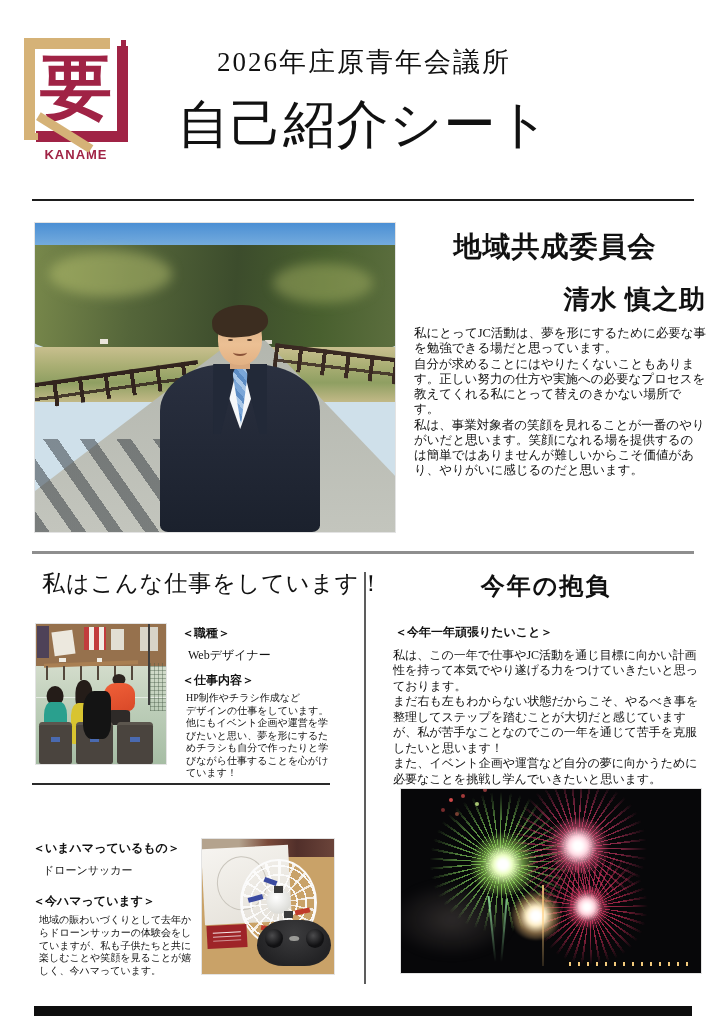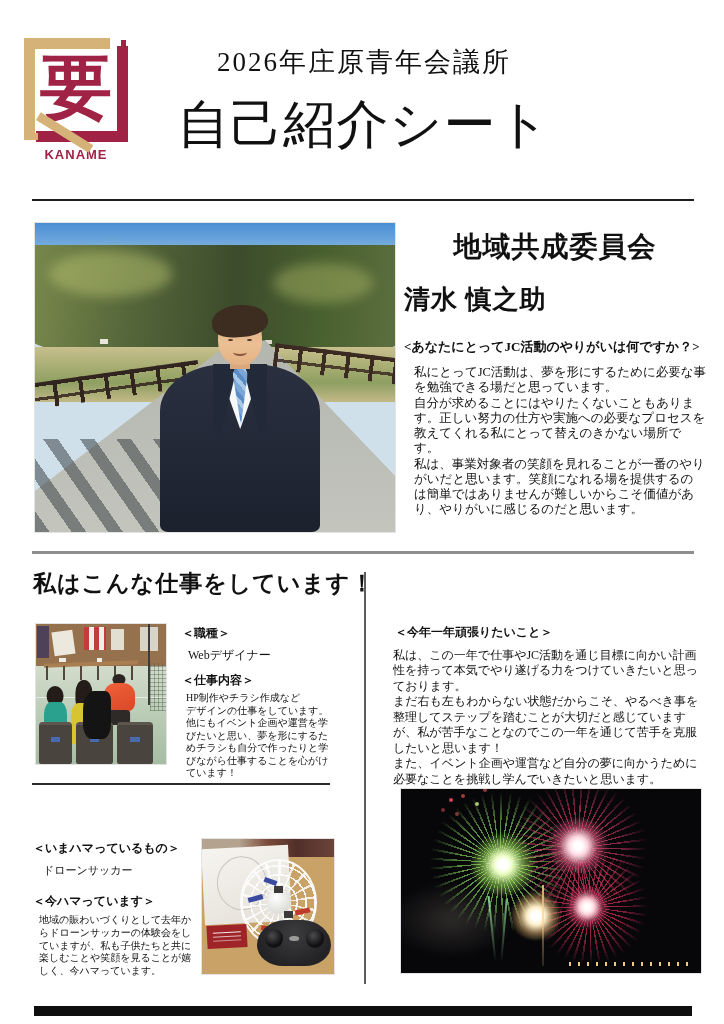--- a/index.html
+++ b/index.html
@@ -37,21 +37,21 @@
   
   .small-label { font-size:12px; font-weight:bold; }
   .pre { white-space:pre-line; }
   .photo { border:1px solid #e3e3e3; overflow:hidden; position:absolute; }
   .photo * { position:absolute; }
 
   
   .profile-info { position:absolute; left:404px; top:206px; width:302px; }
   .lom-label { font-size:13px; margin-left:12px; }
   .committee { font-size:28px; font-weight:bold; text-align:center; margin-top:22px; letter-spacing:1px; }
-  .person-name { font-size:26px; font-weight:bold; text-align:left; margin-top:16px; letter-spacing:1px; }
+  .person-name { font-size:26px; font-weight:bold; text-align:right; margin-top:16px; letter-spacing:1px; }
   .question { font-size:13px; font-weight:bold; margin-top:21px; }
   .answer { font-size:12.5px; line-height:1.22; margin-top:9px; padding-left:10px; }
 
   
   .profile-photo { left:34px; top:222px; width:362px; height:311px; background:#cfe0ea; }
   .bp-sky { left:0; right:0; top:0; height:24%; background:linear-gradient(180deg,#4b8fd4 0%,#74abdd 30%,#b5d1e6 70%,#dce6ea 100%); }
   .bp-mtns { left:-2%; right:-2%; top:7%; height:37%;
              background:linear-gradient(95deg,#7a8a4c 0%,#55663a 28%,#3c4c2c 55%,#49602f 78%,#5e7040 100%);
              border-radius:0 0 45% 35% / 0 0 16% 20%; }
   .bp-mtn-light1 { left:4%; top:9%; width:34%; height:15%; background:rgba(196,205,118,.45); border-radius:50%; filter:blur(6px); }
@@ -87,21 +87,21 @@
   .man-face { left:50%; top:16px; width:44px; height:52px; transform:translateX(-50%);
               background:linear-gradient(180deg,#d3a87f 0%,#ecc094 60%,#e2b183 100%); border-radius:46%; }
   .man-eye-l { left:50%; top:42px; width:5px; height:2px; margin-left:-12px; background:#4a3324; border-radius:50%; }
   .man-eye-r { left:50%; top:42px; width:5px; height:2px; margin-left:7px; background:#4a3324; border-radius:50%; }
   .man-smile { left:50%; top:52px; width:14px; height:7px; transform:translateX(-50%);
                border-bottom:2px solid #8a5238; border-radius:50%; }
   .man-hair { left:50%; top:8px; width:56px; height:32px; transform:translateX(-50%) rotate(-4deg);
               background:#3c2d20; border-radius:52% 52% 46% 40%; }
 
   
-  .work-heading { position:absolute; left:33px; top:568px; font-size:23px; font-weight:bold; letter-spacing:1px; }
+  .work-heading { position:absolute; left:42px; top:568px; font-size:23px; font-weight:normal; letter-spacing:1px; }
   .work-text { position:absolute; left:182px; top:625px; width:150px;font-family:Liberation Serif, serif; }
   .work-job { font-size:12px; margin:5px 0 0 6px; }
   .work-label2 { margin-top:8px; }
   .work-detail { font-size:10px; line-height:1.25; margin-top:3px; padding-left:4px; }
 
   
   .work-photo { left:35px; top:623px; width:132px; height:142px; background:#b6c9b4; }
   .gp-wall { left:0; right:0; top:0; height:30%; background:#96714d; }
   .gp-banner { left:1%; top:4%; width:9%; height:76%; background:#4e4258; }
   .gp-screen { left:13%; top:16%; width:16%; height:58%; background:#ece8de; transform:rotate(-8deg); }
@@ -265,21 +265,20 @@
       <div class="man-eye-l"></div>
       <div class="man-eye-r"></div>
       <div class="man-smile"></div>
       <div class="man-hair"></div>
     </div>
   </div>
 
   <div class="profile-info">
     <div class="committee">地域共成委員会</div>
     <div class="person-name">清水 慎之助</div>
-    <div class="question">&lt;あなたにとってJC活動のやりがいは何ですか？&gt;</div>
     <div class="answer pre">私にとってJC活動は、夢を形にするために必要な事を勉強できる場だと思っています。
 自分が求めることにはやりたくないこともあります。正しい努力の仕方や実施への必要なプロセスを教えてくれる私にとって替えのきかない場所です。
 私は、事業対象者の笑顔を見れることが一番のやりがいだと思います。笑顔になれる場を提供するのは簡単ではありませんが難しいからこそ価値があり、やりがいに感じるのだと思います。</div>
   </div>
 
   <div class="rule-mid"></div>
   <div class="v-divider"></div>
 
   <h2 class="work-heading">私はこんな仕事をしています！</h2>
 
@@ -360,20 +359,21 @@
     <div class="dp-card">
       <div class="dp-card-lines"></div>
     </div>
     <div class="dp-controller">
       <div class="dp-stick-l"></div>
       <div class="dp-stick-r"></div>
       <div class="dp-led"></div>
     </div>
   </div>
 
+  <h2 class="goal-heading">今年の抱負</h2>
   <div class="goal-label small-label">＜今年一年頑張りたいこと＞</div>
   <div class="goal-text pre">私は、この一年で仕事やJC活動を通じ目標に向かい計画性を持って本気でやり遂げる力をつけていきたいと思っております。
 まだ右も左もわからない状態だからこそ、やるべき事を整理してステップを踏むことが大切だと感じていますが、私が苦手なことなのでこの一年を通じて苦手を克服したいと思います！
 また、イベント企画や運営など自分の夢に向かうために必要なことを挑戦し学んでいきたいと思います。</div>
 
   <div class="photo goal-photo">
     <div class="fw-smoke"></div>
     <div class="fw-burst fw-burst-green"></div>
     <div class="fw-burst fw-burst-pink1"></div>
     <div class="fw-burst fw-burst-pink2"></div>

